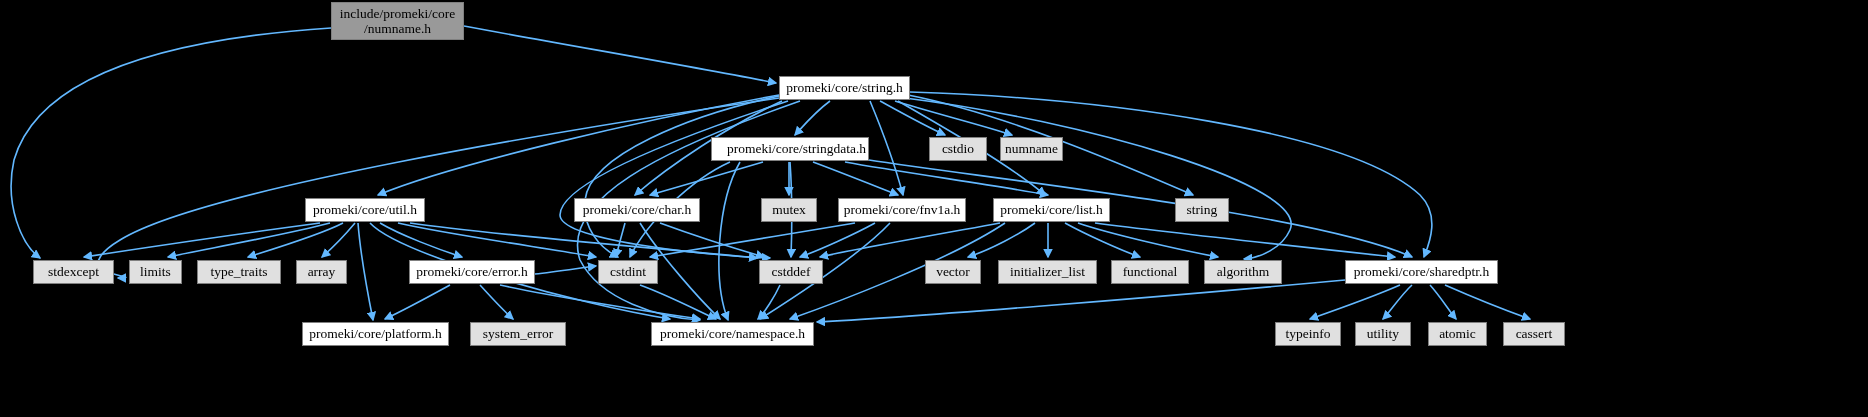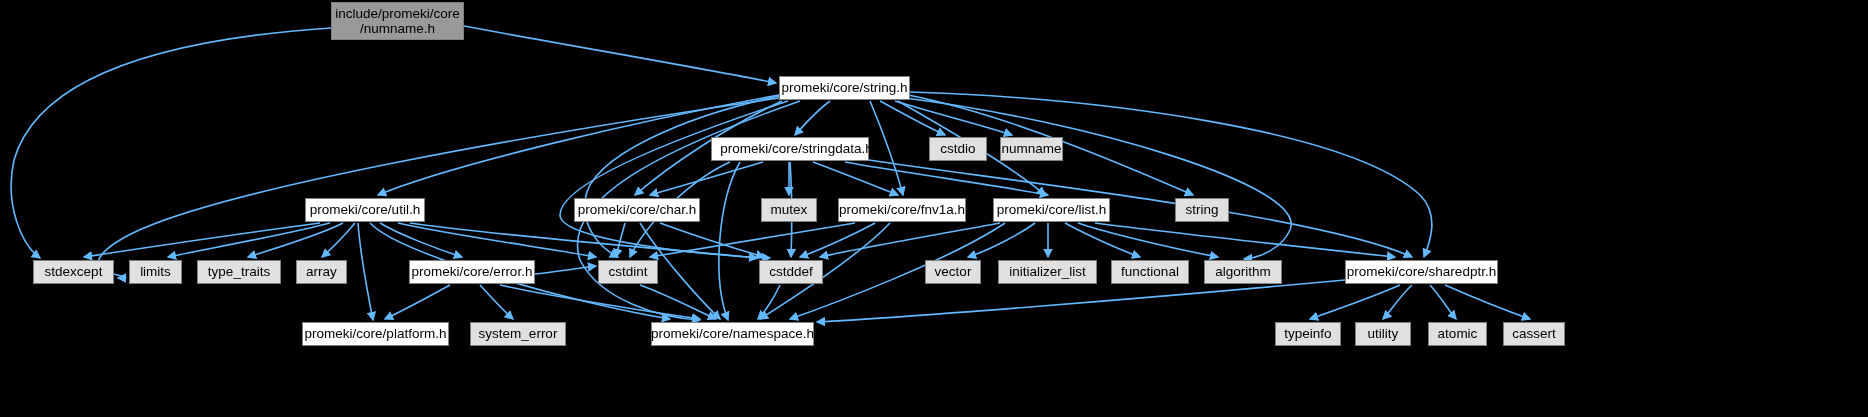--- a/index.html
+++ b/index.html
@@ -7,21 +7,21 @@
     margin: 0;
     padding: 0;
     background: #000000;
   }
   #graph {
     position: relative;
     width: 1686px;
     height: 417px;
     background: #000000;
     overflow: hidden;
-    font-family: Liberation Sans, sans-serif;
+    font-family: Liberation Serif, serif;
   }
   #edges {
     position: absolute;
     left: 0; top: 0;
     width: 1868px;
     height: 417px;
     pointer-events: none;
   }
   .node {
     position: absolute;

